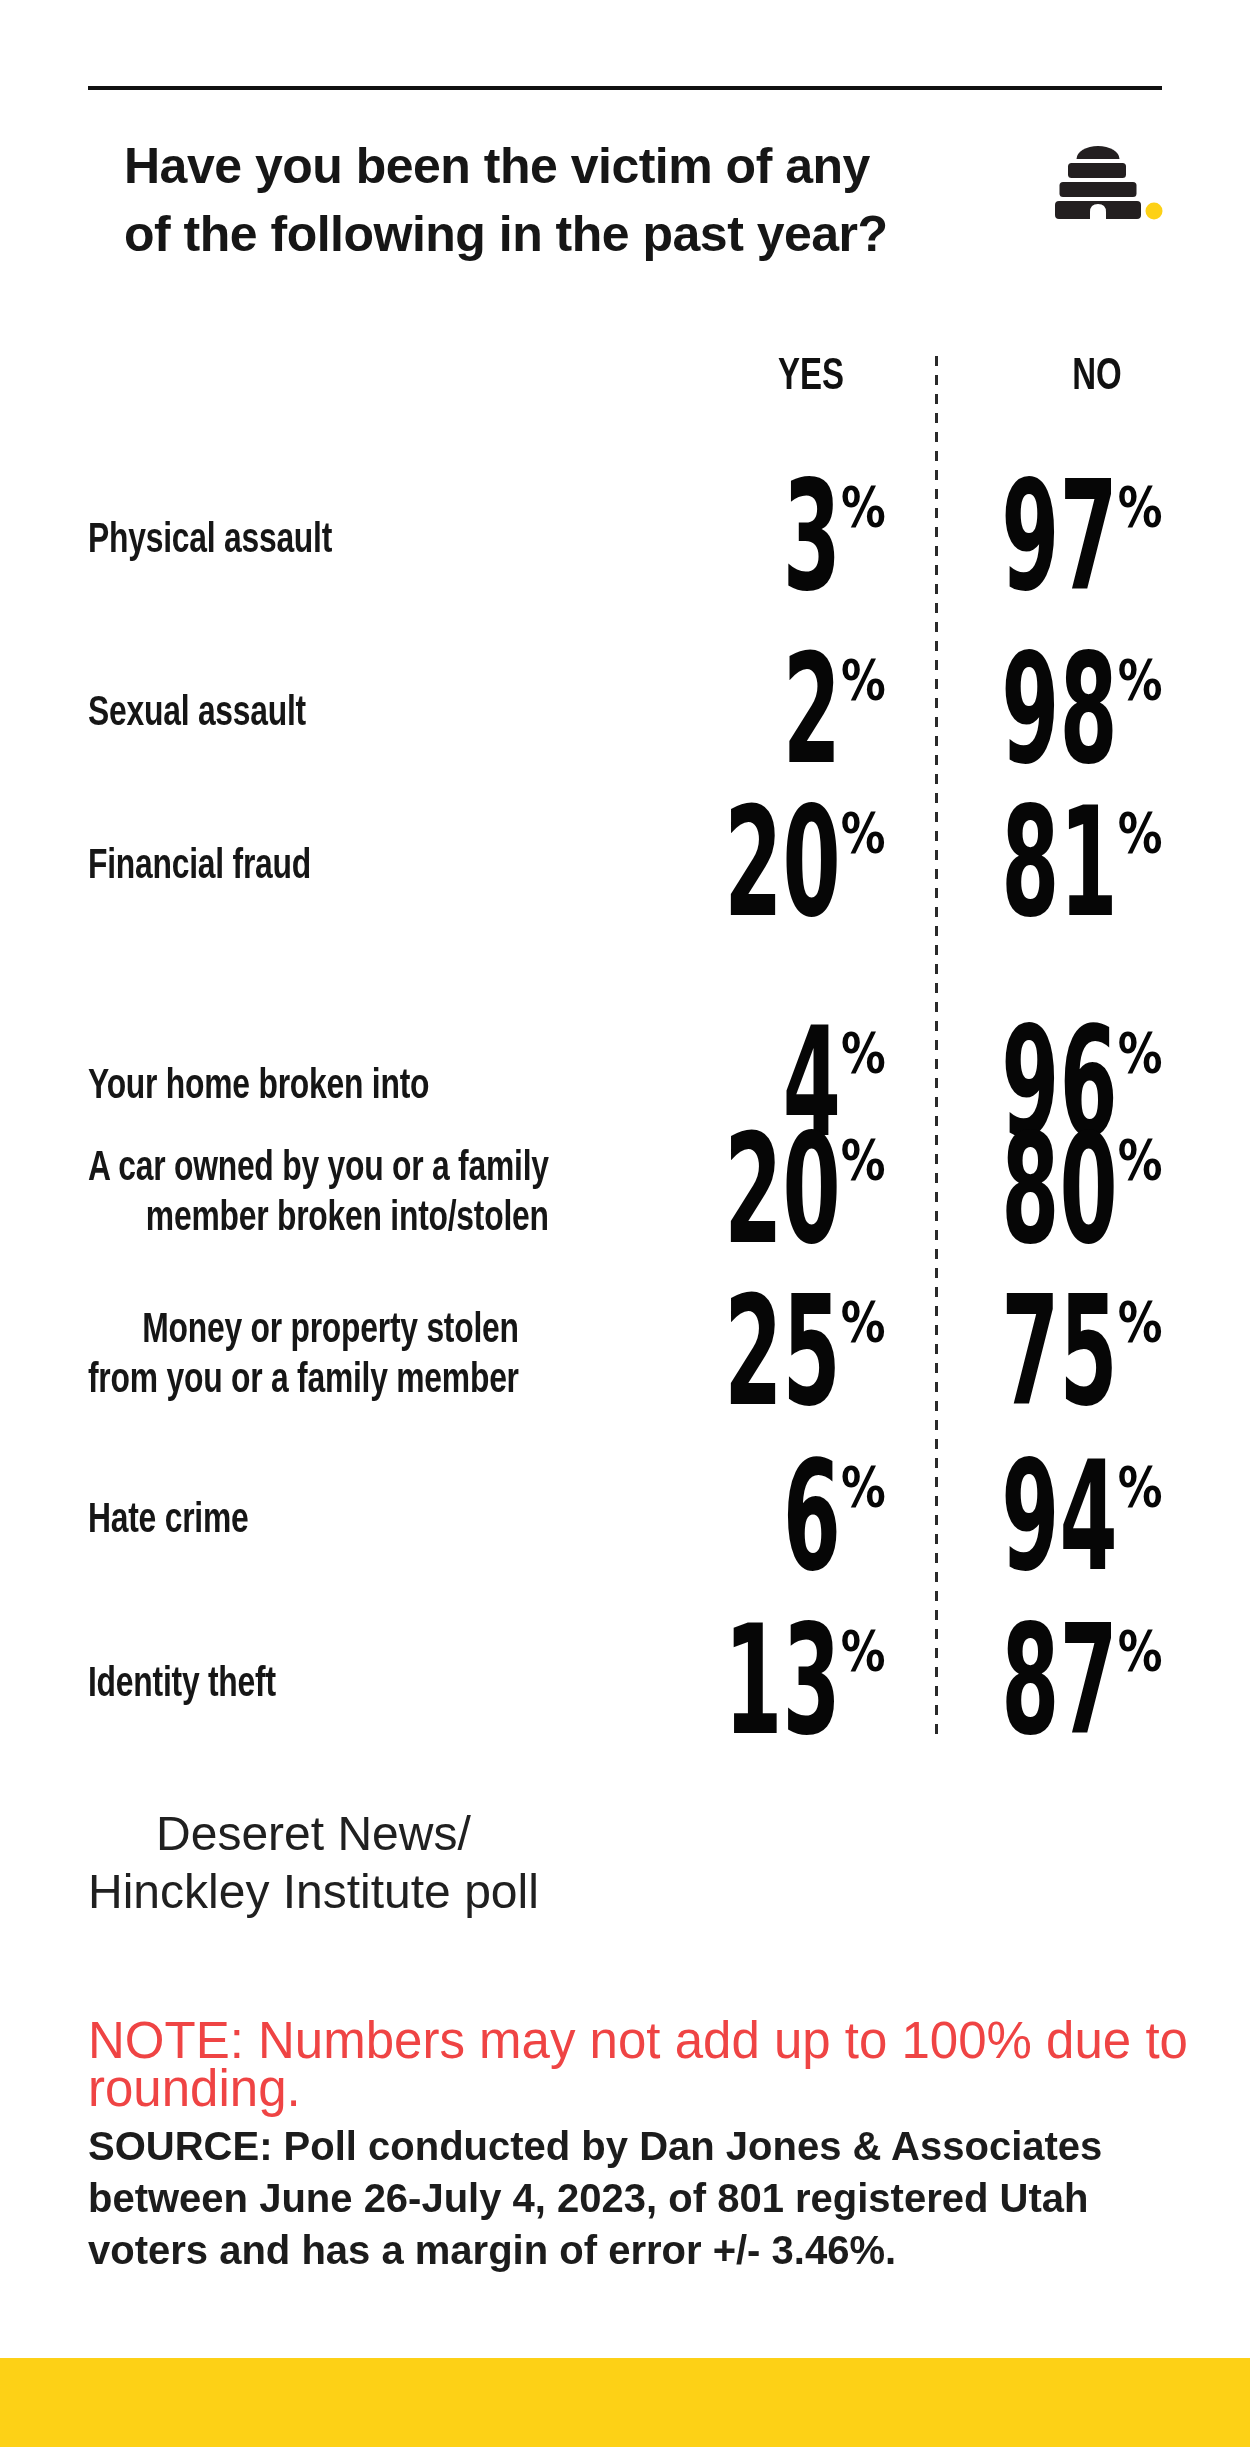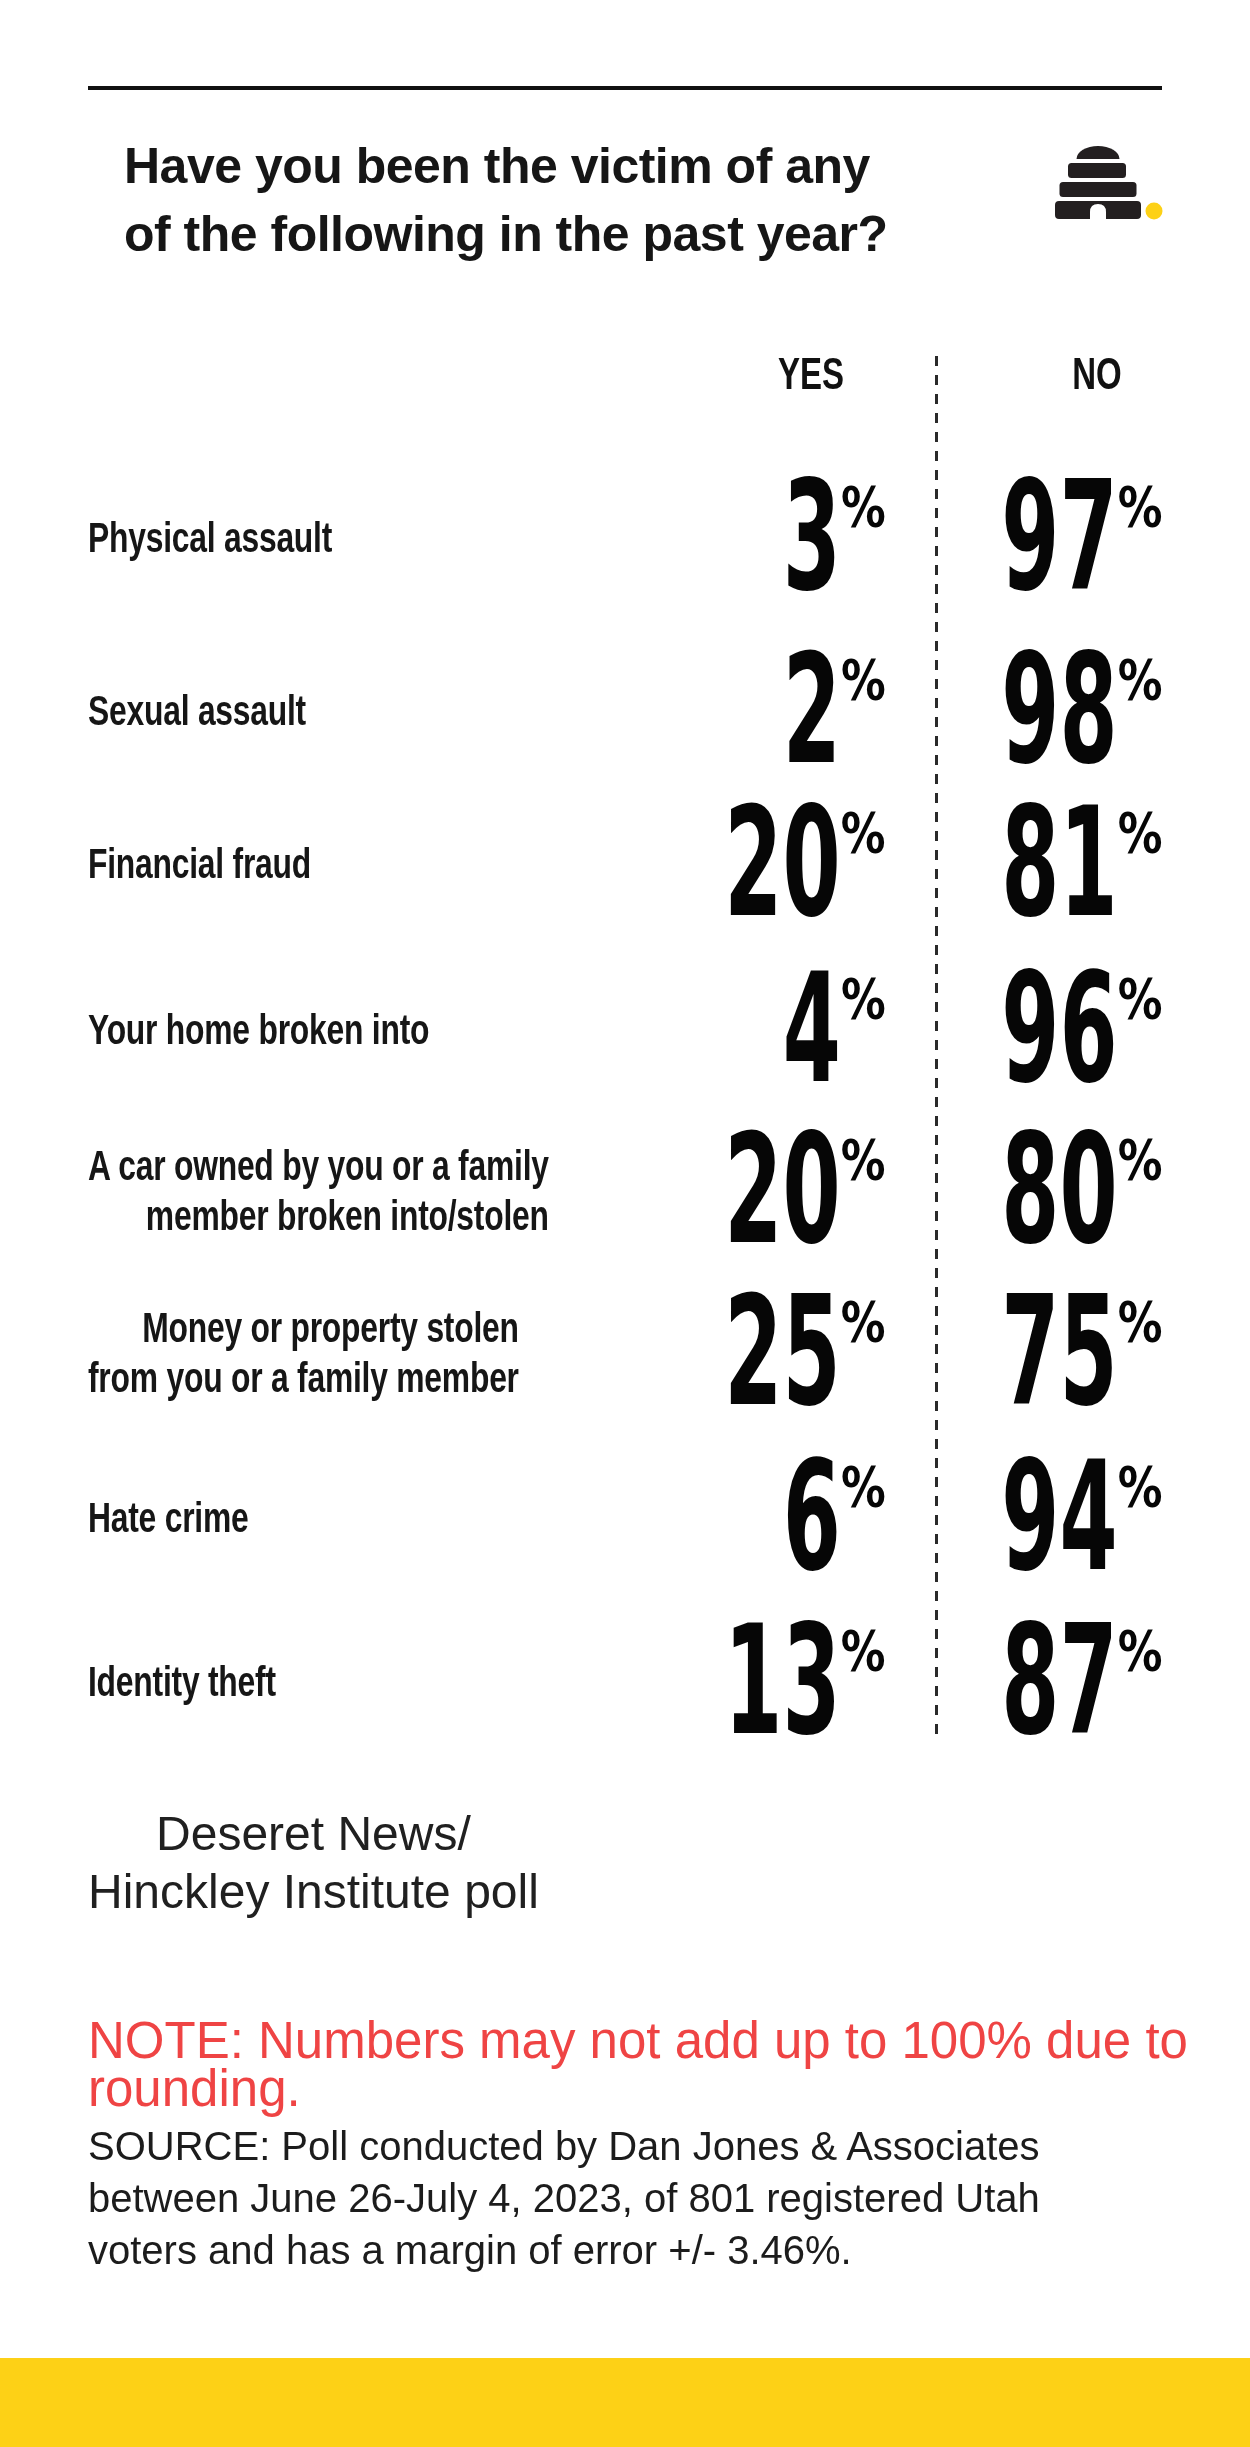--- a/index.html
+++ b/index.html
@@ -27,21 +27,21 @@
     font-size:44px;line-height:52px;font-weight:700;
     color:#111;white-space:nowrap;
   }
   .col-header.yes{left:811px;transform:translateX(-50%) scaleX(0.75);}
   .col-header.no{left:1097px;transform:translateX(-50%) scaleX(0.75);}
   .dash-divider{
     position:absolute;left:935px;top:356px;width:3px;height:1380px;
     background:repeating-linear-gradient(to bottom,#2a2a2a 0 10px,transparent 10px 19px);
   }
   .row{position:absolute;left:88px;width:1074px;height:160px;text-align:right;}
-  .r1{top:457px}.r2{top:630px}.r3{top:783px}.r4{top:949px}
+  .r1{top:457px}.r2{top:630px}.r3{top:783px}.r4{top:1003px}
   .r5{top:1110px}.r6{top:1272px}.r7{top:1437px}.r8{top:1601px}
   .rlabel{
     position:absolute;left:0;top:50%;
     transform:translateY(-50%) scaleX(0.74);
     transform-origin:left center;
     font-size:43px;line-height:50px;font-weight:700;
     letter-spacing:-0.3px;color:#161616;white-space:nowrap;
   }
   .rlabel .ll{display:block;}
   .num{
@@ -65,21 +65,21 @@
   }
   .credit .cl{display:block;text-align:center;}
   .note{
     position:absolute;left:88px;top:1993px;
     font-size:51px;line-height:48px;font-weight:400;color:#ef4444;margin-top:24px;
   }
   .source{
     position:absolute;left:88px;top:2120px;
     font-size:40px;line-height:52px;font-weight:400;color:#1c1c1c;
   }
-  .source .sl{display:block;}
+  .source .sl{display:block;font-weight:bold;}
   .accent-bar{
     position:absolute;left:0;bottom:0;width:1250px;height:89px;
     background:#fdd116;
   }
 </style>
 </head>
 <body>
 
 <div class="canvas">
 

